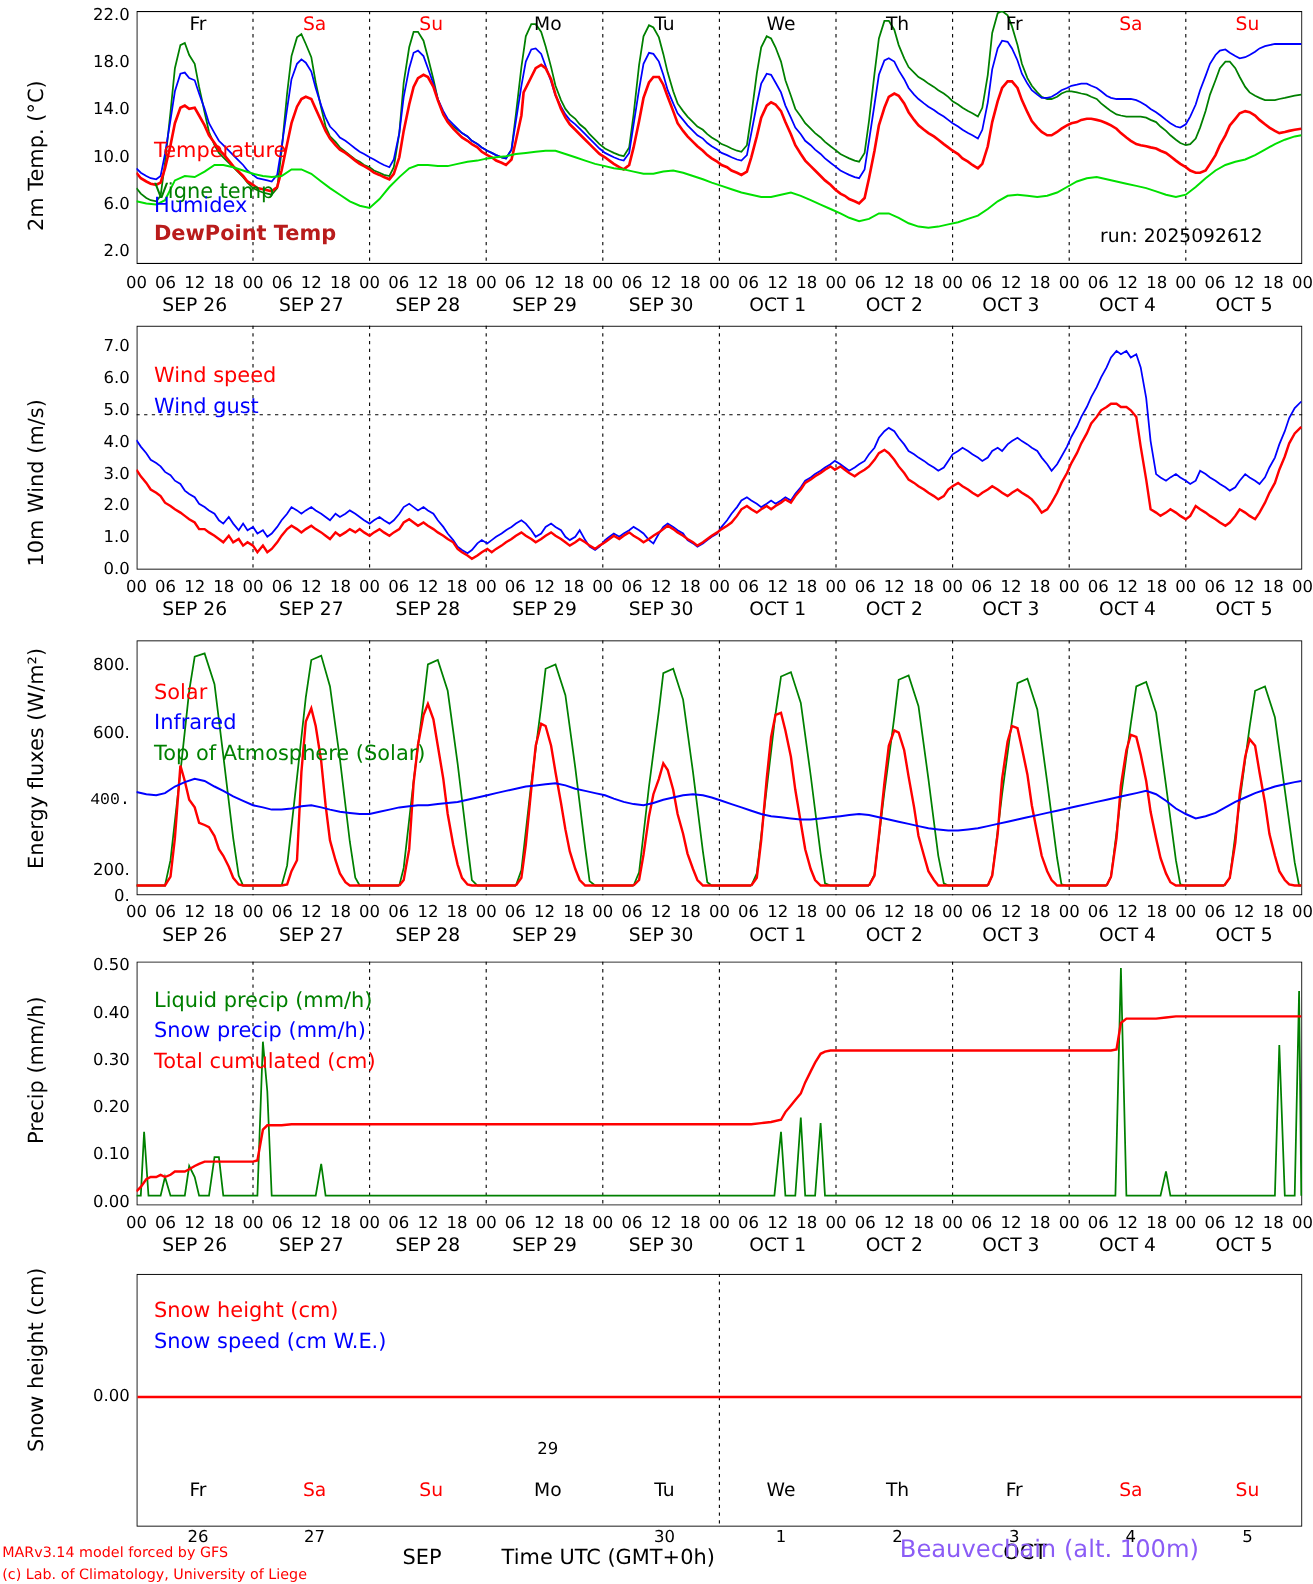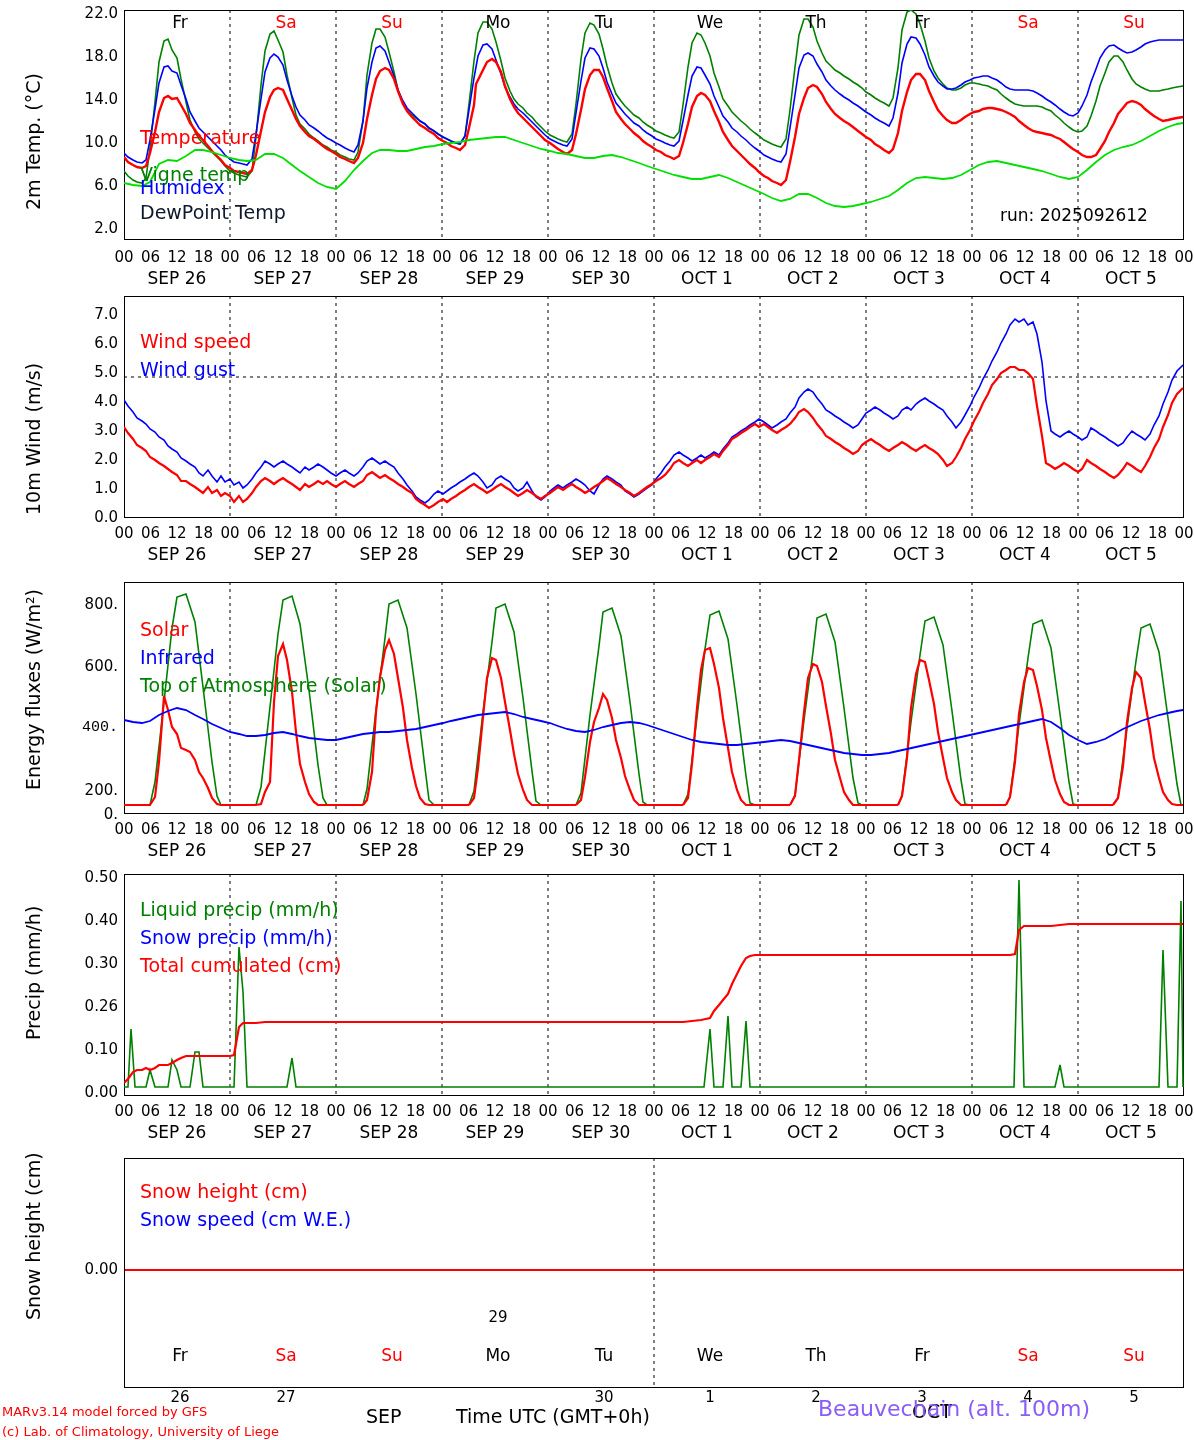--- a/index.html
+++ b/index.html
@@ -8,21 +8,21 @@
   svg{display:block;}
   .ylabel{position:absolute;transform-origin:0 0;white-space:nowrap;font-size:19px;}
   .tick{position:absolute;font-size:15px;text-align:right;}
   .xtick{position:absolute;font-size:15px;text-align:center;white-space:nowrap;}
   .daylabel{position:absolute;font-size:17px;text-align:center;white-space:nowrap;}
   .legend{position:absolute;font-size:19px;white-space:nowrap;}
   .dow{position:absolute;font-size:17px;text-align:center;white-space:nowrap;}
   .red{color:#ff0000;}
   .green{color:#008000;}
   .blue{color:#0000ff;}
-  .brightgreen{color:#0f172a;}
+  .brightgreen{color:#b91c1c;font-weight:bold;}
   .footer{position:absolute;font-size:13px;white-space:nowrap;color:#ff0000;}
   .runlabel{position:absolute;font-size:17px;color:#000;white-space:nowrap;}
   .station{position:absolute;font-size:22px;color:#8b5cf6;white-space:nowrap;}
   .timeaxis{position:absolute;font-size:19px;white-space:nowrap;}
 </style>
 </head>
 <body>
 
 <div class="ylabel" style="left:22px;top:210px;transform:rotate(-90deg);">2m Temp. (°C)</div>
 <div class="tick" style="left:48px;top:4px;width:70px;">22.0</div>
@@ -318,21 +318,21 @@
     <div class="xtick" style="left: 1117px; top: 820px; width: 28px;">12</div>
     <div class="xtick" style="left: 1143.5px; top: 820px; width: 28px;">18</div>
     <div class="daylabel" style="left: 1078px; top: 840px; width: 106px;">OCT  5</div>
     <div class="xtick" style="left: 1170px; top: 820px; width: 28px;">00</div>
   </div>
 
 <div class="ylabel" style="left:22px;top:1040px;transform:rotate(-90deg);">Precip (mm/h)</div>
 <div class="tick" style="left:40px;top:868px;width:78px;">0.50</div>
 <div class="tick" style="left:40px;top:911px;width:78px;">0.40</div>
 <div class="tick" style="left:40px;top:954px;width:78px;">0.30</div>
-<div class="tick" style="left:40px;top:997px;width:78px;">0.26</div>
+<div class="tick" style="left:40px;top:997px;width:78px;">0.20</div>
 <div class="tick" style="left:40px;top:1040px;width:78px;">0.10</div>
 <div class="tick" style="left:40px;top:1083px;width:78px;">0.00</div>
 
 <div class="panel" style="top:874px;">
 <svg width="1060" height="222" viewBox="0 0 1060 222">
   <rect x="0.5" y="0.5" width="1059" height="221" fill="none" stroke="#000" stroke-width="1"></rect>
   <g stroke="#000" stroke-width="1" stroke-dasharray="3,4">
     <line x1="106" y1="0" x2="106" y2="222"></line>
         <line x1="212" y1="0" x2="212" y2="222"></line>
     <line x1="318" y1="0" x2="318" y2="222"></line>

